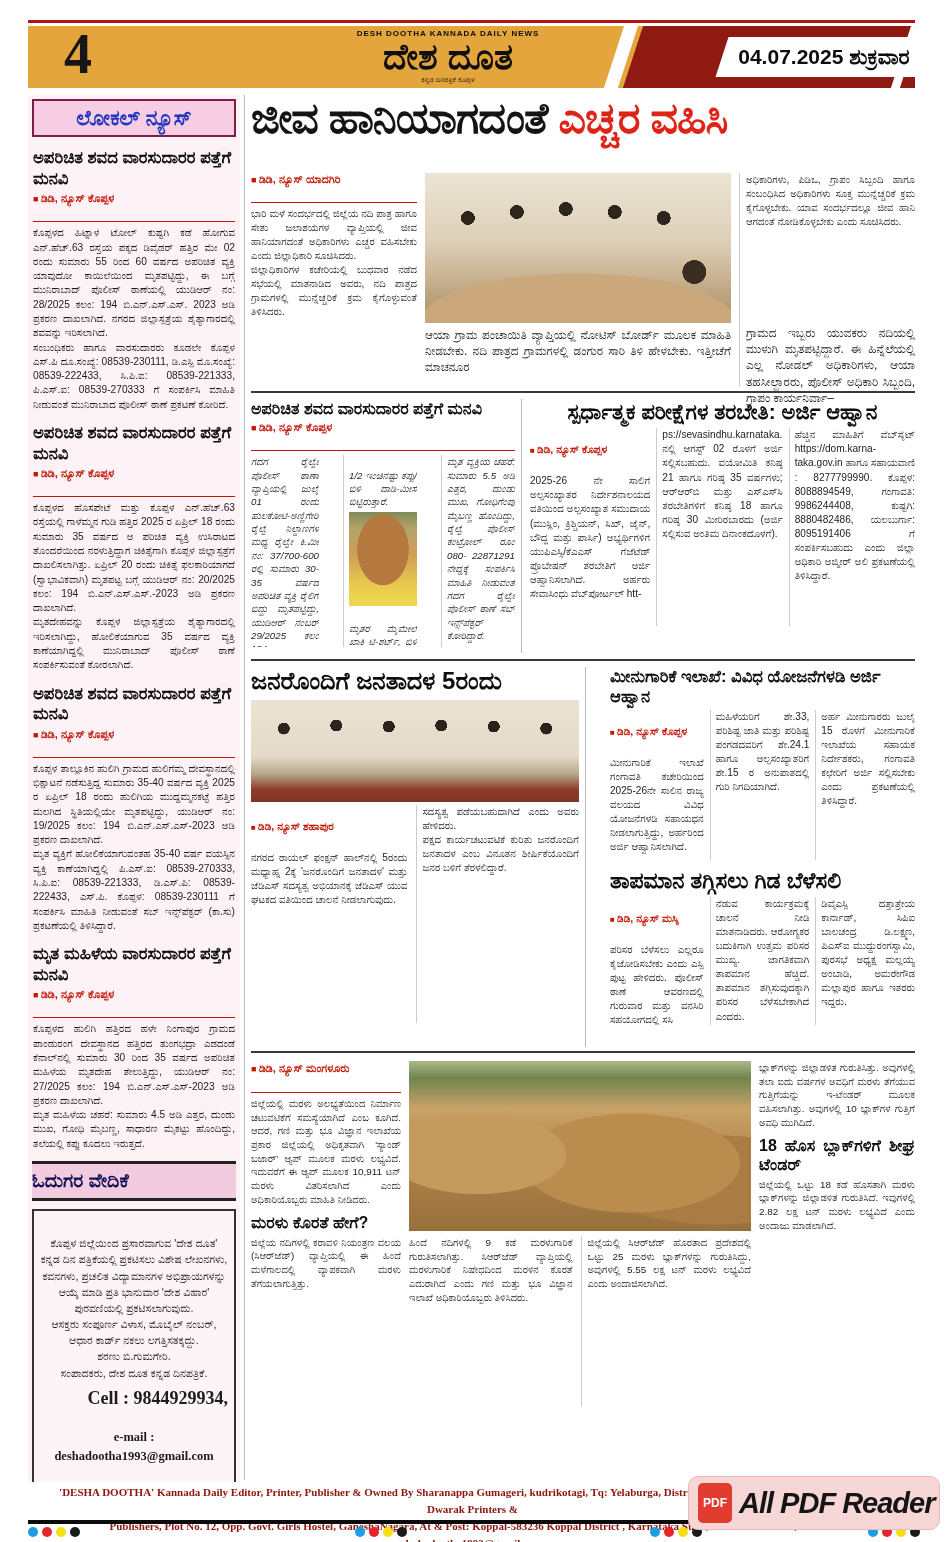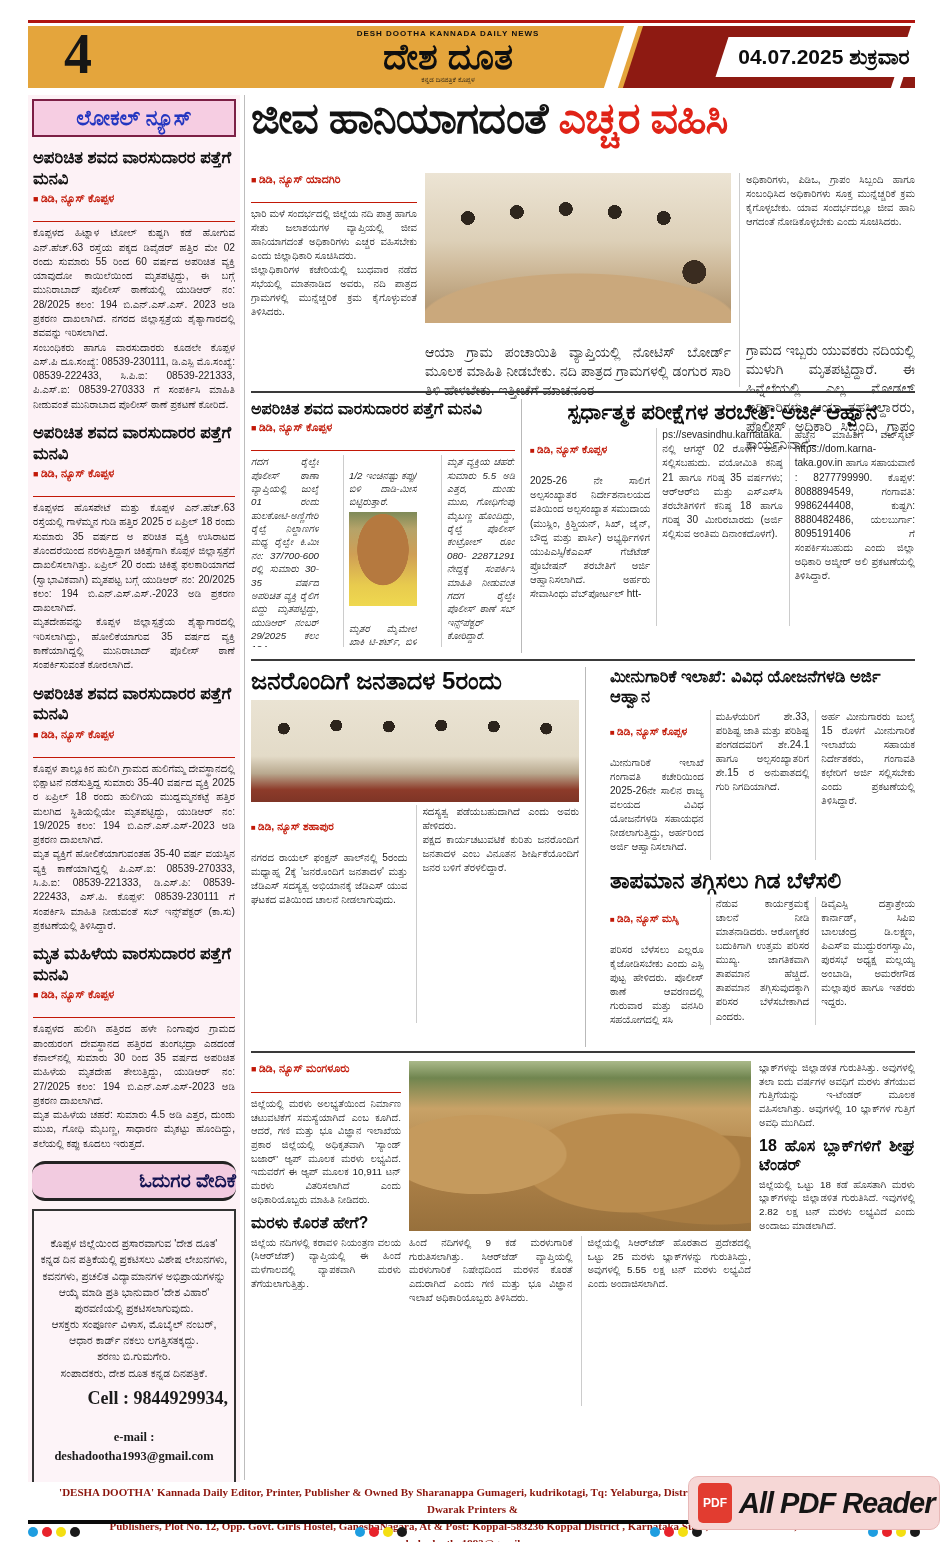--- a/index.html
+++ b/index.html
@@ -19,33 +19,33 @@
   .masthead .logo{font-size:36px;font-weight:bold;line-height:1.05;}
   .masthead .tag{font-size:7px;}
   
   .sidebar{position:absolute;left:28px;top:95px;width:212px;height:1387px;background:#fdf2f6;overflow:hidden;box-sizing:border-box;padding:0 3px;}
   .local-title{margin:4px 1px 10px;border:2px solid #7c1f45;background:#f6cde2;color:#2336c0;font-weight:bold;font-size:21px;text-align:center;padding:5px 0;}
   .sb-article{margin:0 2px 10px;}
   .sb-headline{font-size:16.5px;font-weight:bold;color:#0e0e0e;line-height:1.25;margin-bottom:4px;}
   .byline{color:#c21807;font-weight:bold;font-size:11px;border-bottom:1px solid #c21807;padding-bottom:16px;margin-bottom:4px;}
   .byline::before{content:"■ ";font-size:9px;}
   .body{font-size:10.2px;line-height:1.4;text-align:justify;color:#1c1c1c;white-space:pre-line;overflow:hidden;}
-  .forum-title{margin:6px 1px 8px;border-top:3px solid #222;border-bottom:3px solid #222;background:#f2cbe0;text-align:right;font-weight:bold;font-size:19px;padding:6px 0;color:#141452;border-radius:13px;}
+  .forum-title{margin:6px 1px 8px;border-top:3px solid #222;border-bottom:3px solid #222;background:#f2cbe0;text-align:left;font-weight:bold;font-size:19px;padding:6px 0;color:#141452;}
   .forum-box{margin:0 1px;border:2px solid #333;padding:8px 6px;text-align:center;font-size:10.8px;line-height:1.5;background:#fdf4f8;white-space:pre-line;}
   .forum-cell{font-family:"Liberation Serif",serif;font-weight:bold;font-size:18px;margin-top:4px;text-align:right;}
   .forum-email{font-family:"Liberation Serif",serif;font-weight:bold;font-size:12.5px;text-align:center;}
   .vrule-main{position:absolute;left:244px;top:95px;width:1px;height:1385px;background:#bdbdbd;}
   
   .main{position:absolute;left:251px;top:95px;width:664px;height:1387px;overflow:hidden;}
   .lead-hl{position:absolute;top:0;left:0;width:664px;font-size:43px;font-weight:bold;line-height:1.1;letter-spacing:-1px;}
   .hl-black{color:#141414;} .hl-red{color:#e02317;}
   .lead-art{position:absolute;top:78px;left:0;width:664px;height:214px;display:flex;gap:8px;}
   .lead-c1{width:166px;} .lead-mid{width:306px;} .lead-c3{flex:1;border-left:1px solid #ccc;padding-left:6px;}
   .photo{width:100%;}
-  .caption{font-size:14px;line-height:1.35;text-align:justify;margin-top:20px;overflow:hidden;}
+  .caption{font-size:12px;line-height:1.35;text-align:justify;margin-top:4px;overflow:hidden;}
   .hrule{position:absolute;left:0;width:664px;border-top:2px solid #3a3a3a;height:0;}
   .r1{top:296px;} .r2{top:564px;} .r3{top:956px;}
   
   .row2{position:absolute;top:304px;left:0;width:664px;height:254px;display:flex;}
   .row2-left{width:270px;padding-right:6px;box-sizing:border-box;}
   .row2-right{flex:1;border-left:1px solid #b9b9b9;padding-left:8px;box-sizing:border-box;}
   .hl-m{font-size:16px;font-weight:bold;color:#0e0e0e;line-height:1.2;margin-bottom:3px;}
   .strips{display:flex;gap:24px;height:192px;font-style:italic;}
   .strips .s{flex:1;font-size:9.7px;line-height:1.38;text-align:justify;overflow:hidden;white-space:pre-line;}
   .strips .s + .s{border-left:1px solid #ccc;padding-left:5px;}

